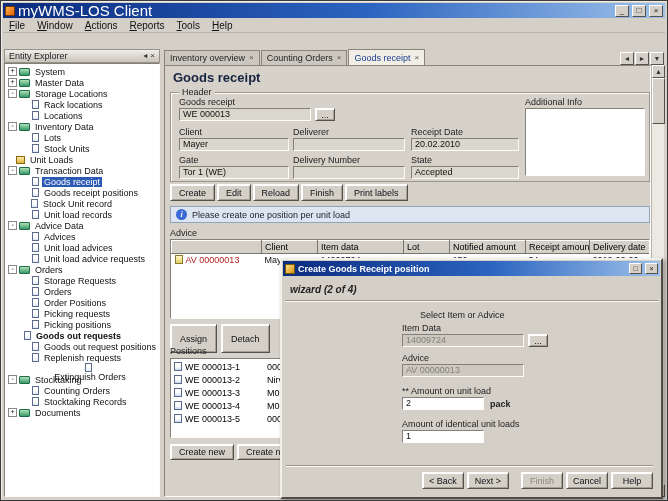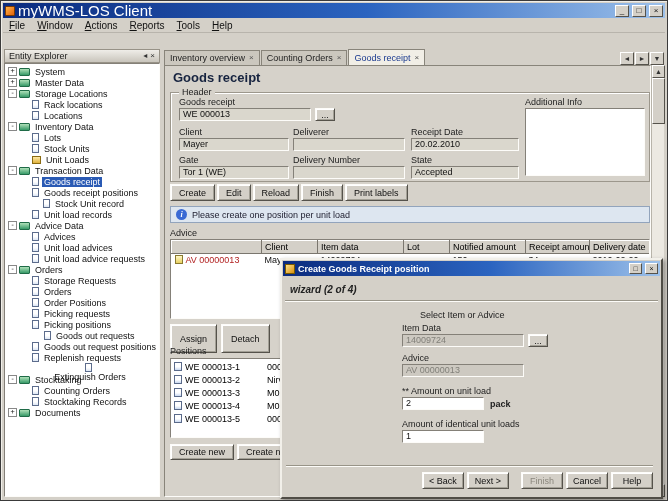--- a/index.html
+++ b/index.html
@@ -204,41 +204,41 @@
         <div class="tree-row" style="padding-left: 16px;">
           <span class="toggle-spacer"></span>
           <span class="node-icon icon-doc"></span>
           <span class="tree-label">Lots</span>
         </div>
         <div class="tree-row" style="padding-left: 16px;">
           <span class="toggle-spacer"></span>
           <span class="node-icon icon-doc"></span>
           <span class="tree-label">Stock Units</span>
         </div>
-        <div class="tree-row" style="padding-left: 16px; text-align: right;">
+        <div class="tree-row" style="padding-left: 0; text-align: right;">
           <span class="toggle-spacer"></span>
           <span class="node-icon icon-box"></span>
           <span class="tree-label">Unit Loads</span>
         </div>
         <div class="tree-row" style="padding-left: 3px;">
           <span class="toggle">-</span>
           <span class="node-icon icon-folder"></span>
           <span class="tree-label">Transaction Data</span>
         </div>
         <div class="tree-row selected" style="padding-left: 16px;">
           <span class="toggle-spacer"></span>
           <span class="node-icon icon-doc"></span>
           <span class="tree-label">Goods receipt</span>
         </div>
         <div class="tree-row" style="padding-left: 16px;">
           <span class="toggle-spacer"></span>
           <span class="node-icon icon-doc"></span>
           <span class="tree-label">Goods receipt positions</span>
         </div>
-        <div class="tree-row" style="padding-left: 27px;">
+        <div class="tree-row" style="padding-left: 15px;">
           <span class="toggle-spacer"></span>
           <span class="node-icon icon-doc"></span>
           <span class="tree-label">Stock Unit record</span>
         </div>
         <div class="tree-row" style="padding-left: 16px;">
           <span class="toggle-spacer"></span>
           <span class="node-icon icon-doc"></span>
           <span class="tree-label">Unit load records</span>
         </div>
         <div class="tree-row" style="padding-left: 3px;">
@@ -284,21 +284,21 @@
         <div class="tree-row" style="padding-left: 16px;">
           <span class="toggle-spacer"></span>
           <span class="node-icon icon-doc"></span>
           <span class="tree-label">Picking requests</span>
         </div>
         <div class="tree-row" style="padding-left: 16px;">
           <span class="toggle-spacer"></span>
           <span class="node-icon icon-doc"></span>
           <span class="tree-label">Picking positions</span>
         </div>
-        <div class="tree-row" style="padding-left: 28px;">
+        <div class="tree-row" style="padding-left: 8px; font-weight: bold;">
           <span class="toggle-spacer"></span>
           <span class="node-icon icon-doc"></span>
           <span class="tree-label">Goods out requests</span>
         </div>
         <div class="tree-row" style="padding-left: 16px;">
           <span class="toggle-spacer"></span>
           <span class="node-icon icon-doc"></span>
           <span class="tree-label">Goods out request positions</span>
         </div>
         <div class="tree-row" style="padding-left: 16px;">

